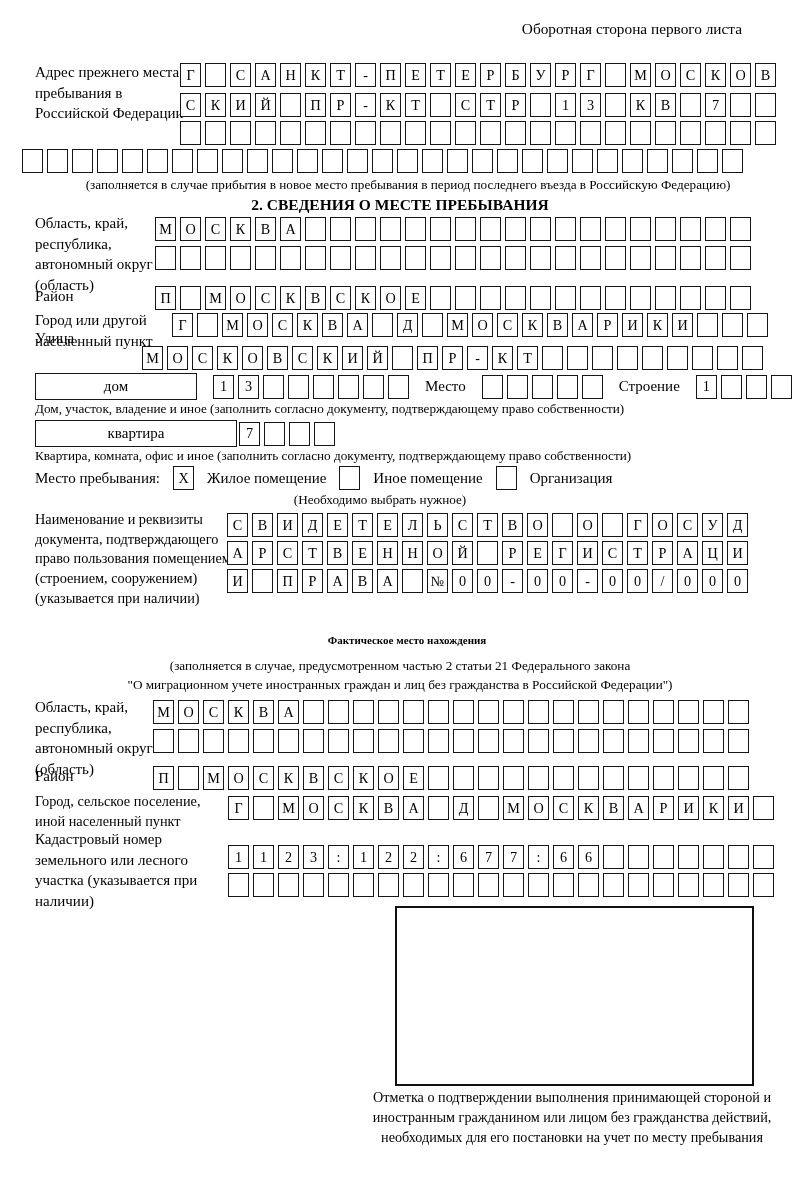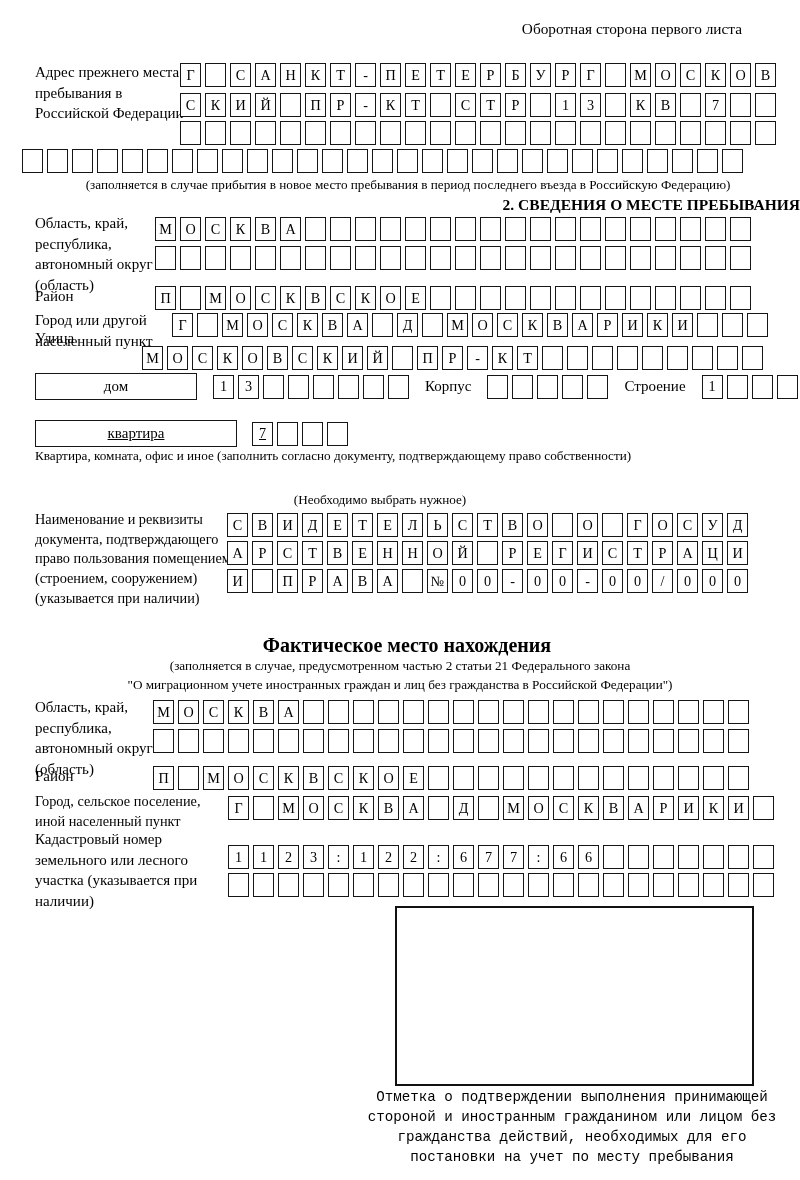--- a/index.html
+++ b/index.html
@@ -21,63 +21,63 @@
   }
   .inline-row{position:absolute;display:flex;align-items:center;gap:13px;font-size:15px;}
   .inline-row .cells{position:static;}
   .fieldbox{
     box-sizing:border-box;border:1.7px solid #161616;height:27px;
     display:flex;align-items:center;justify-content:center;background:#fff;
   }
   #dom-box{width:162px;}
   #kv-box{width:202px;}
   #s2-house-row{gap:16px;}
-  #s2-apt-row{gap:15px;text-decoration:underline;}
+  #s2-apt-row{gap:2px;}
   #hdr{top:20px;right:58px;font-size:15.3px;}
   #addr-label{top:62px;left:35px;width:158px;}
   #addr-r1{top:63px;left:180px;}
   #addr-r2{top:93px;left:180px;}
   #addr-r3{top:121px;left:180px;}
   #addr-r4{top:149px;left:22px;}
   #addr-note{top:177px;margin-left:16px;}
-  #sec2-title{top:196px;text-align:right;}
+  #sec2-title{top:196px;}
   #s2-oblast-label{top:213px;left:35px;width:122px;}
   #s2-oblast-r1{top:217px;left:155px;}
   #s2-oblast-r2{top:246px;left:155px;}
   #s2-raion-label{top:286px;left:35px;}
   #s2-raion-row{top:286px;left:155px;}
   #s2-city-label{top:310px;left:35px;width:140px;}
   #s2-city-row{top:313px;left:172px;}
   #s2-street-label{top:328px;left:35px;}
   #s2-street-row{top:346px;left:142px;}
   #s2-house-row{top:373px;left:35px;}
   #s2-house-note{top:401px;left:35px;}
   #s2-apt-row{top:420px;left:35px;}
   #s2-apt-note{top:448px;left:35px;text-align:center;}
   #s2-place-row{top:466px;left:35px;}
   #s2-place-note{top:492px;left:225px;width:310px;text-align:center;}
   #s2-doc-label{top:510px;left:35px;width:196px;}
   #s2-doc-r1{top:513px;left:227px;}
   #s2-doc-r2{top:541px;left:227px;}
   #s2-doc-r3{top:569px;left:227px;}
-  #fact-title{top:634px;font-size:20px;margin-left:14px;}
+  #fact-title{top:634px;font-size:11px;margin-left:14px;}
   #fact-note1{top:658px;}
   #fact-note2{top:677px;}
   #a-oblast-label{top:697px;left:35px;width:128px;}
   #a-oblast-r1{top:700px;left:153px;}
   #a-oblast-r2{top:729px;left:153px;}
   #a-raion-label{top:766px;left:35px;}
   #a-raion-row{top:766px;left:153px;}
   #a-city-label{top:792px;left:35px;width:196px;}
   #a-city-row{top:796px;left:228px;}
   #a-cad-label{top:829px;left:35px;width:196px;}
   #a-cad-r1{top:845px;left:228px;}
   #a-cad-r2{top:873px;left:228px;}
   #stamp-box{top:906px;left:395px;width:355px;height:176px;border:2.2px solid #111;background:#fff;}
-  #stamp-caption{top:1088px;left:352px;width:440px;text-align:center;font-size:14.2px;line-height:1.4;font-family:Liberation Mono, monospace;}
+  #stamp-caption{top:1088px;left:352px;width:440px;text-align:center;font-size:14.2px;line-height:1.4;}
 </style>
 </head>
 <body>
 
 <div class="page">
 
   <div class="abs" id="hdr">Оборотная сторона первого листа</div>
 
   <div class="lbl" id="addr-label">Адрес прежнего места пребывания в Российской Федерации</div>
   <div class="cells" id="addr-r1">
@@ -339,50 +339,66 @@
     <div class="cells">
         <span class="cell">1</span>
         <span class="cell">3</span>
         <span class="cell"></span>
         <span class="cell"></span>
         <span class="cell"></span>
         <span class="cell"></span>
         <span class="cell"></span>
         <span class="cell"></span>
       </div>
-    <span>Корпус</span>
+    <span>Место</span>
     <div class="cells">
         <span class="cell"></span>
         <span class="cell"></span>
         <span class="cell"></span>
         <span class="cell"></span>
         <span class="cell"></span>
       </div>
     <span>Строение</span>
     <div class="cells">
         <span class="cell">1</span>
         <span class="cell"></span>
         <span class="cell"></span>
         <span class="cell"></span>
       </div>
   </div>
+  <div class="note" id="s2-house-note">Дом, участок, владение и иное (заполнить согласно документу, подтверждающему право собственности)</div>
 
   <div class="inline-row" id="s2-apt-row">
     <div class="fieldbox" id="kv-box">
       <span>квартира</span>
     </div>
     <div class="cells">
         <span class="cell">7</span>
         <span class="cell"></span>
         <span class="cell"></span>
         <span class="cell"></span>
       </div>
   </div>
   <div class="note" id="s2-apt-note">Квартира, комната, офис и иное (заполнить согласно документу, подтверждающему право собственности)</div>
 
+  <div class="inline-row" id="s2-place-row">
+    <span>Место пребывания:</span>
+    <div class="cells">
+        <span class="cell">X</span>
+      </div>
+    <span>Жилое помещение</span>
+    <div class="cells">
+        <span class="cell"></span>
+      </div>
+    <span>Иное помещение</span>
+    <div class="cells">
+        <span class="cell"></span>
+      </div>
+    <span>Организация</span>
+  </div>
   <div class="note" id="s2-place-note">(Необходимо выбрать нужное)</div>
 
   <div class="lbl small-lbl" id="s2-doc-label">Наименование и реквизиты документа, подтверждающего право пользования помещением (строением, сооружением) (указывается при наличии)</div>
   <div class="cells" id="s2-doc-r1">
       <span class="cell">С</span>
       <span class="cell">В</span>
       <span class="cell">И</span>
       <span class="cell">Д</span>
       <span class="cell">Е</span>
       <span class="cell">Т</span>

